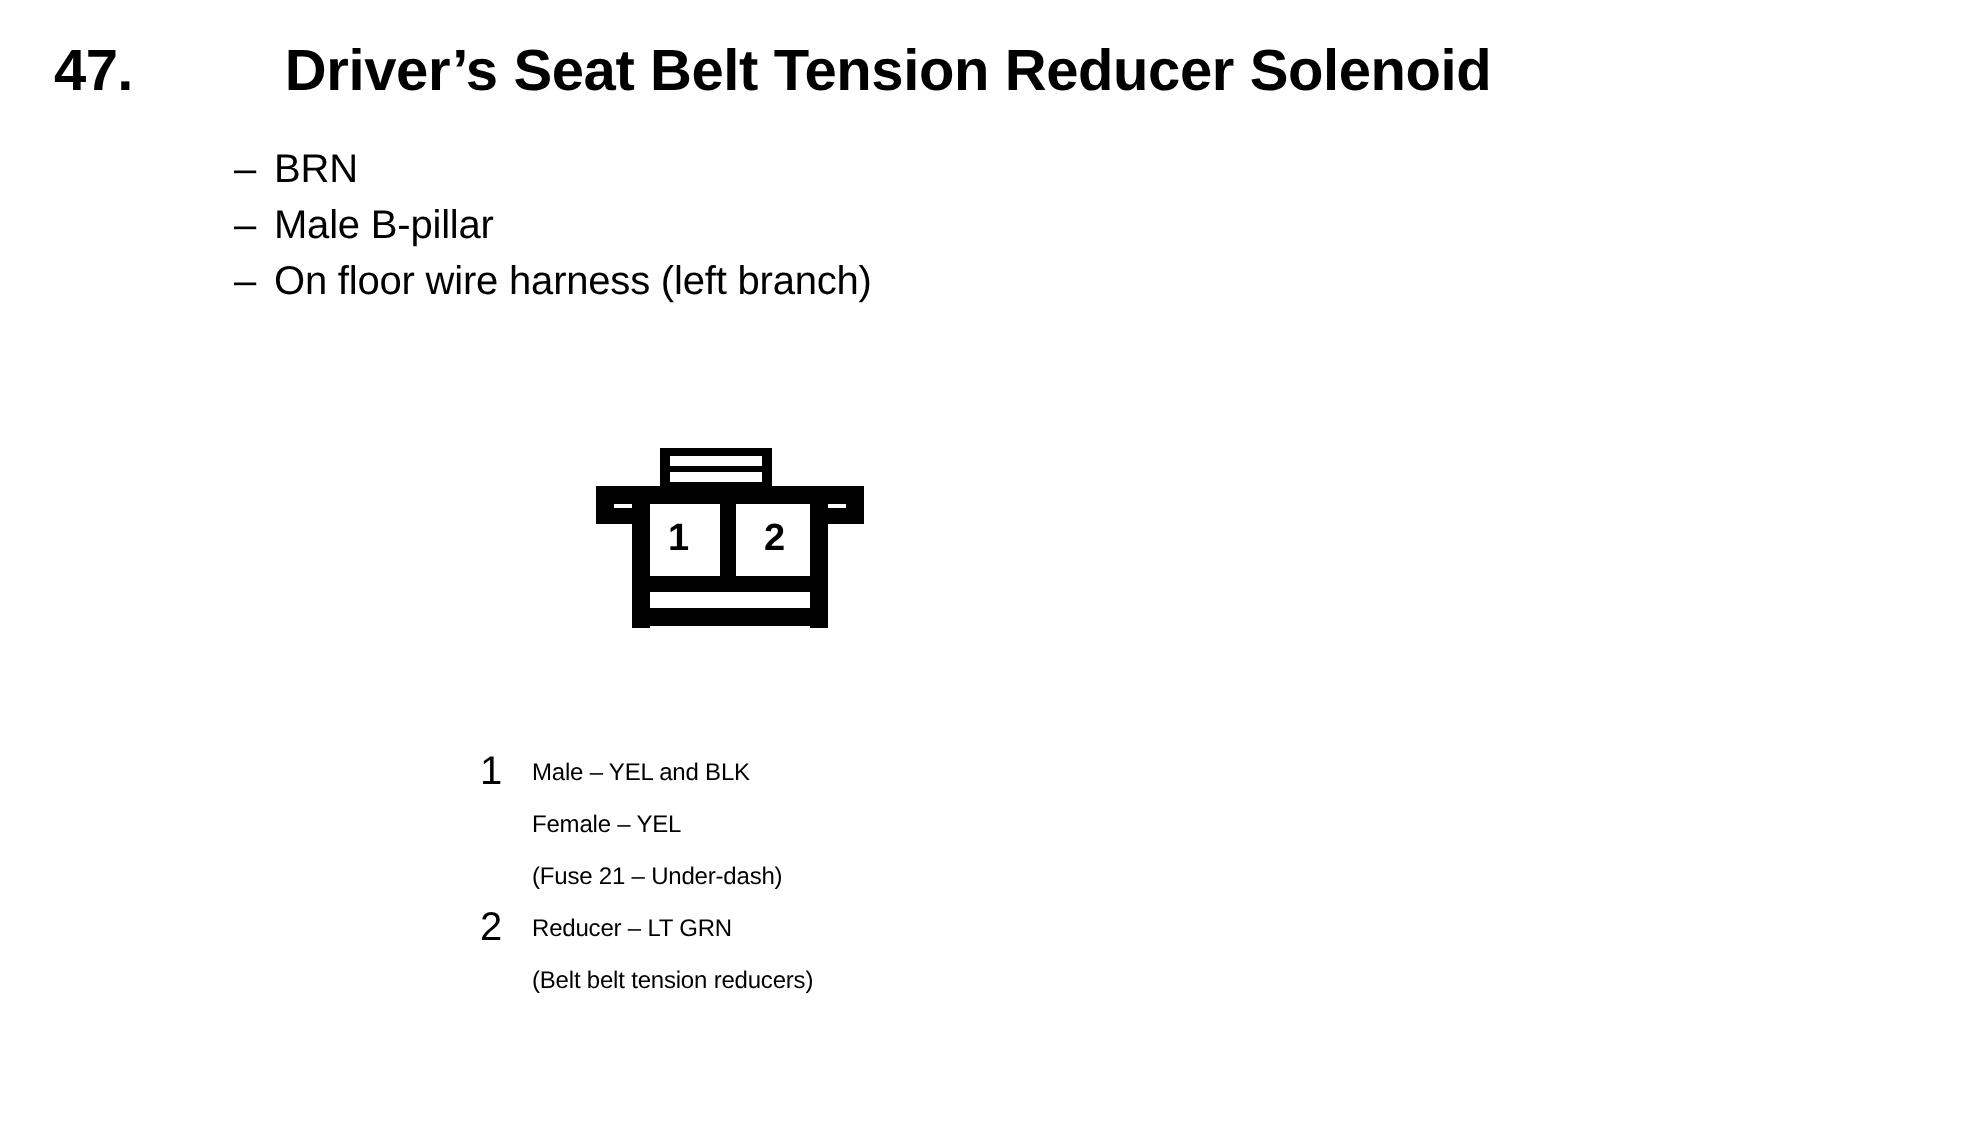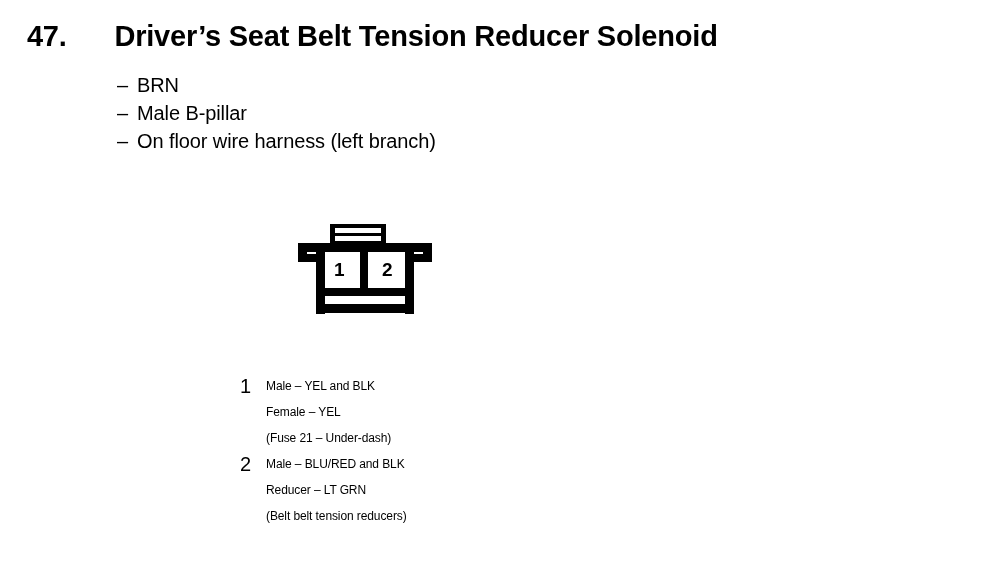--- a/index.html
+++ b/index.html
@@ -28,20 +28,21 @@
     gap: 48px;
   }
   .header-number {
     font-size: 29px;
     font-weight: bold;
     letter-spacing: -0.3px;
   }
   .header-title {
     font-size: 29px;
     font-weight: bold;
+    margin-left: 28px;
     letter-spacing: -0.2px;
   }
 
   
   .attr-list {
     position: absolute;
     left: 117px;
     top: 71px;
   }
   .attr-row {
@@ -280,19 +281,18 @@
     <div class="legend-lines">
       <div class="legend-line">Male – YEL and BLK</div>
       <div class="legend-line">Female – YEL</div>
       <div class="legend-line">(Fuse 21 – Under-dash)</div>
     </div>
   </div>
 
   <div class="legend-group">
     <span class="legend-index">2</span>
     <div class="legend-lines">
-      <div class="legend-line">Male – BLU/RED and BLK</div>
       <div class="legend-line">Reducer – LT GRN</div>
       <div class="legend-line">(Belt belt tension reducers)</div>
     </div>
   </div>
 
 </div>
 
 </body></html>

